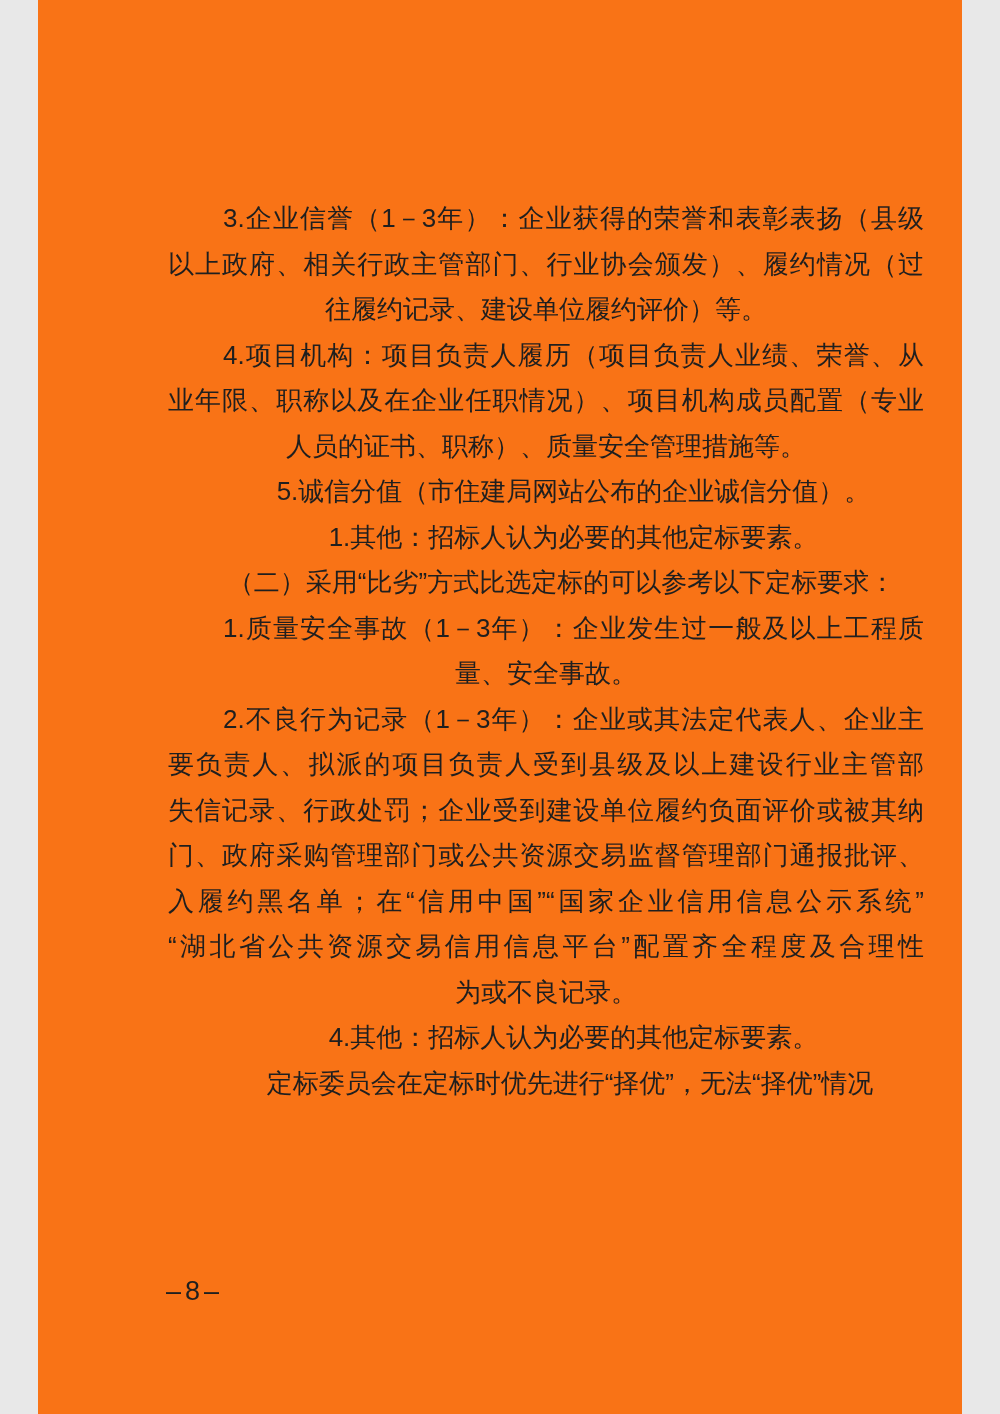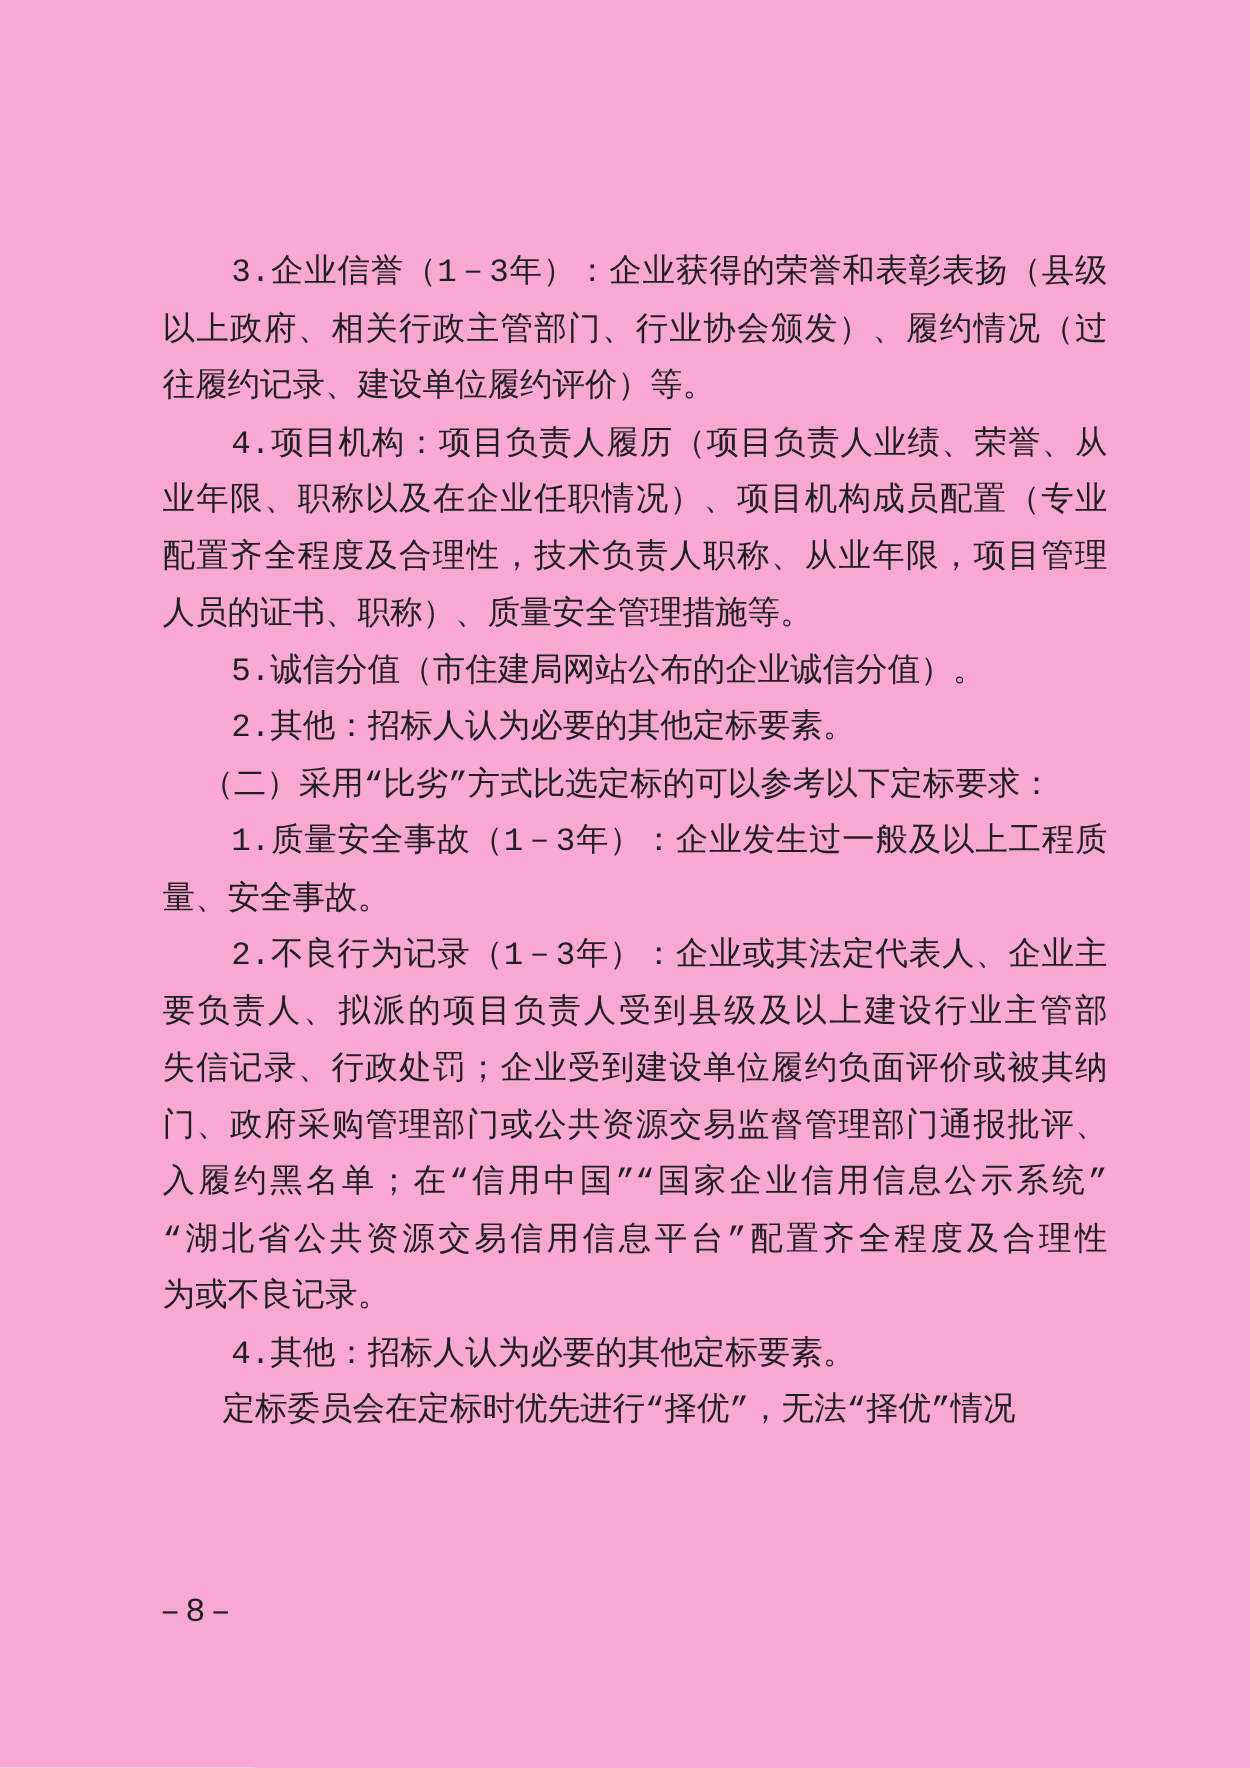--- a/index.html
+++ b/index.html
@@ -2,45 +2,45 @@
 <html><head>
 <meta charset="utf-8">
 <style>
   html, body {
     margin: 0;
     padding: 0;
     background: #e8e8e8;
   }
   .page {
     position: relative;
-    width: 1000px;
+    width: 924px;
     height: 1414px;
     margin: 0 auto;
-    background: #f9a8d4;
+    background: #f97316;
     overflow: hidden;
-    font-family: Liberation Mono, monospace;
+    font-family: Liberation Sans, sans-serif;
     color: #1f1f1f;
   }
   .doc-body {
     position: absolute;
     left: 130px;
     top: 196px;
     width: 756px;
   }
   .paragraph {
     margin: 0;
     padding: 0;
   }
   .line {
     font-size: 26px;
     line-height: 45.5px;
     height: 45.5px;
     letter-spacing: 0;
     white-space: normal;
-    text-align: left;
+    text-align: center;
   }
   
   .line.full {
     text-align: justify;
     text-align-last: justify;
   }
   .line.indent-num     { text-indent: 55px; }
   .line.indent-section { text-indent: 31px; }
   .line.indent-plain   { text-indent: 48px; }
   .footer-page-number {
@@ -58,28 +58,27 @@
 <div class="page">
   <div class="doc-body">
       <div class="paragraph">
         <div class="line full indent-num">3.企业信誉（1－3年）：企业获得的荣誉和表彰表扬（县级</div>
         <div class="line full">以上政府、相关行政主管部门、行业协会颁发）、履约情况（过</div>
         <div class="line">往履约记录、建设单位履约评价）等。</div>
       </div>
       <div class="paragraph">
         <div class="line full indent-num">4.项目机构：项目负责人履历（项目负责人业绩、荣誉、从</div>
         <div class="line full">业年限、职称以及在企业任职情况）、项目机构成员配置（专业</div>
-        <div class="line full">配置齐全程度及合理性，技术负责人职称、从业年限，项目管理</div>
         <div class="line">人员的证书、职称）、质量安全管理措施等。</div>
       </div>
       <div class="paragraph">
         <div class="line indent-num">5.诚信分值（市住建局网站公布的企业诚信分值）。</div>
       </div>
       <div class="paragraph">
-        <div class="line indent-num">2.其他：招标人认为必要的其他定标要素。</div>
+        <div class="line indent-num">1.其他：招标人认为必要的其他定标要素。</div>
       </div>
       <div class="paragraph">
         <div class="line indent-section">（二）采用“比劣”方式比选定标的可以参考以下定标要求：</div>
       </div>
       <div class="paragraph">
         <div class="line full indent-num">1.质量安全事故（1－3年）：企业发生过一般及以上工程质</div>
         <div class="line">量、安全事故。</div>
       </div>
       <div class="paragraph">
         <div class="line full indent-num">2.不良行为记录（1－3年）：企业或其法定代表人、企业主</div>

